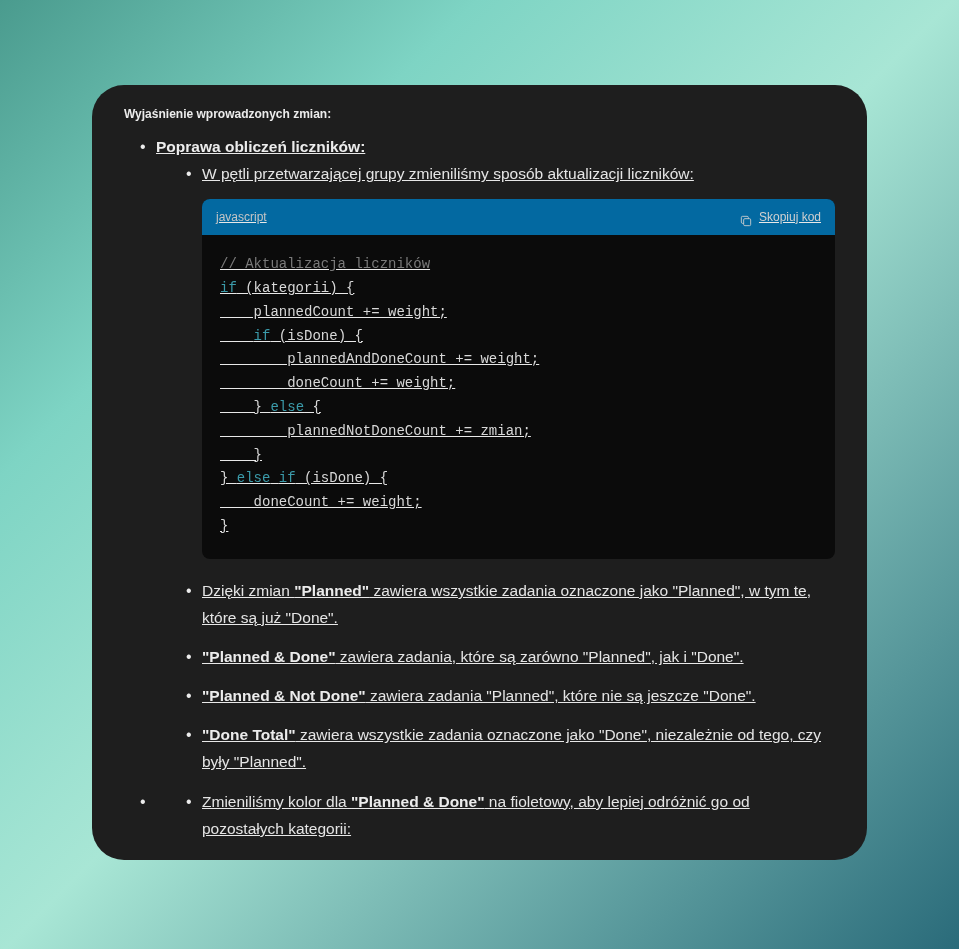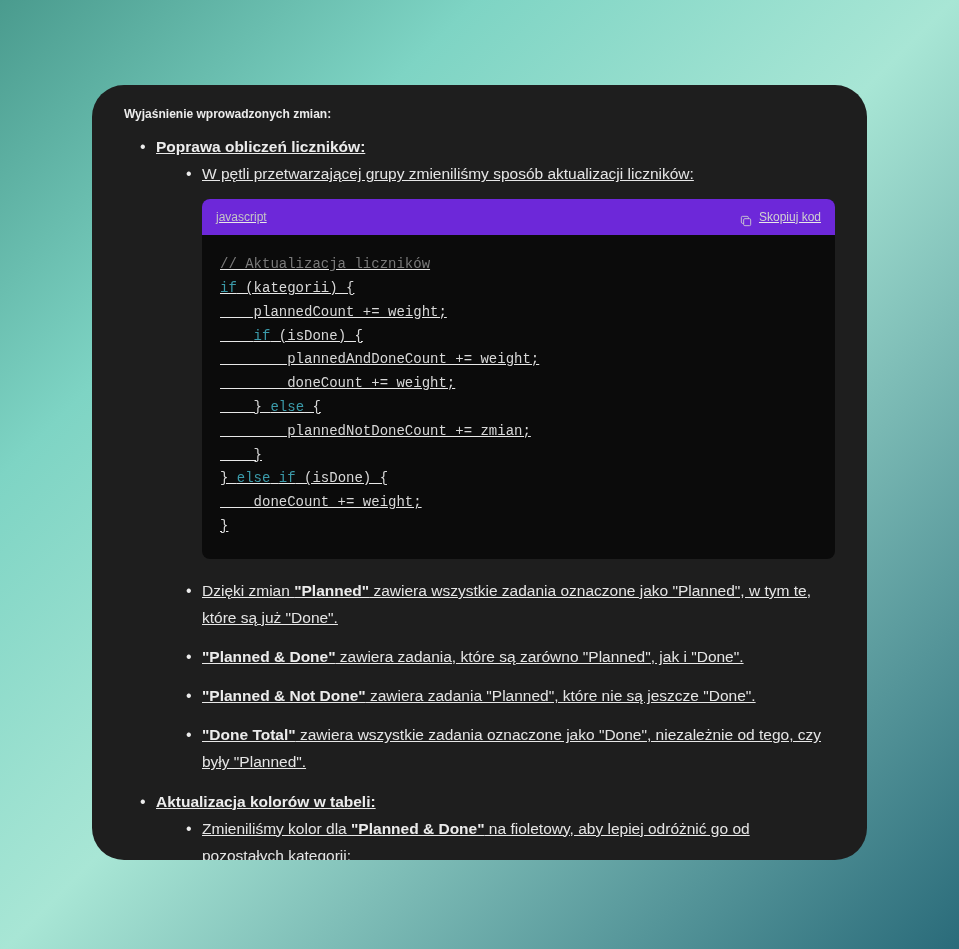--- a/index.html
+++ b/index.html
@@ -50,21 +50,21 @@
     font-size: 16px;
   }
   li .bold { font-weight: 700; color: #ececec; }
   .codeblock {
     background: #0b0b0b;
     border-radius: 8px;
     margin: 12px 0 18px 0;
     overflow: hidden;
   }
   .codeblock-header {
-    background: #6d28d9;
+    background: #0369a1;
     height: 36px;
     display: flex;
     align-items: center;
     justify-content: space-between;
     padding: 0 14px;
     font-size: 12px;
     color: #c5c5c5;
   }
   .copy-btn {
     display: flex;
@@ -139,21 +139,20 @@
         <li>
           <span></span><span class="bold">"Planned &amp; Not Done"</span><span> zawiera zadania "Planned", które nie są jeszcze "Done".</span>
         </li>
         <li>
           <span></span><span class="bold">"Done Total"</span><span> zawiera wszystkie zadania oznaczone jako "Done", niezależnie od tego, czy były "Planned".</span>
         </li>
       </ul>
     </li>
 
     <li>
-      <span class="bold">Aktualizacja kolorów w tabeli:</span>
 
       <ul class="level2">
         <li>
           <span>Zmieniliśmy kolor dla </span><span class="bold">"Planned &amp; Done"</span><span> na fioletowy, aby lepiej odróżnić go od pozostałych kategorii:</span>
         </li>
       </ul>
     </li>
   </ul>
 </div>
 

